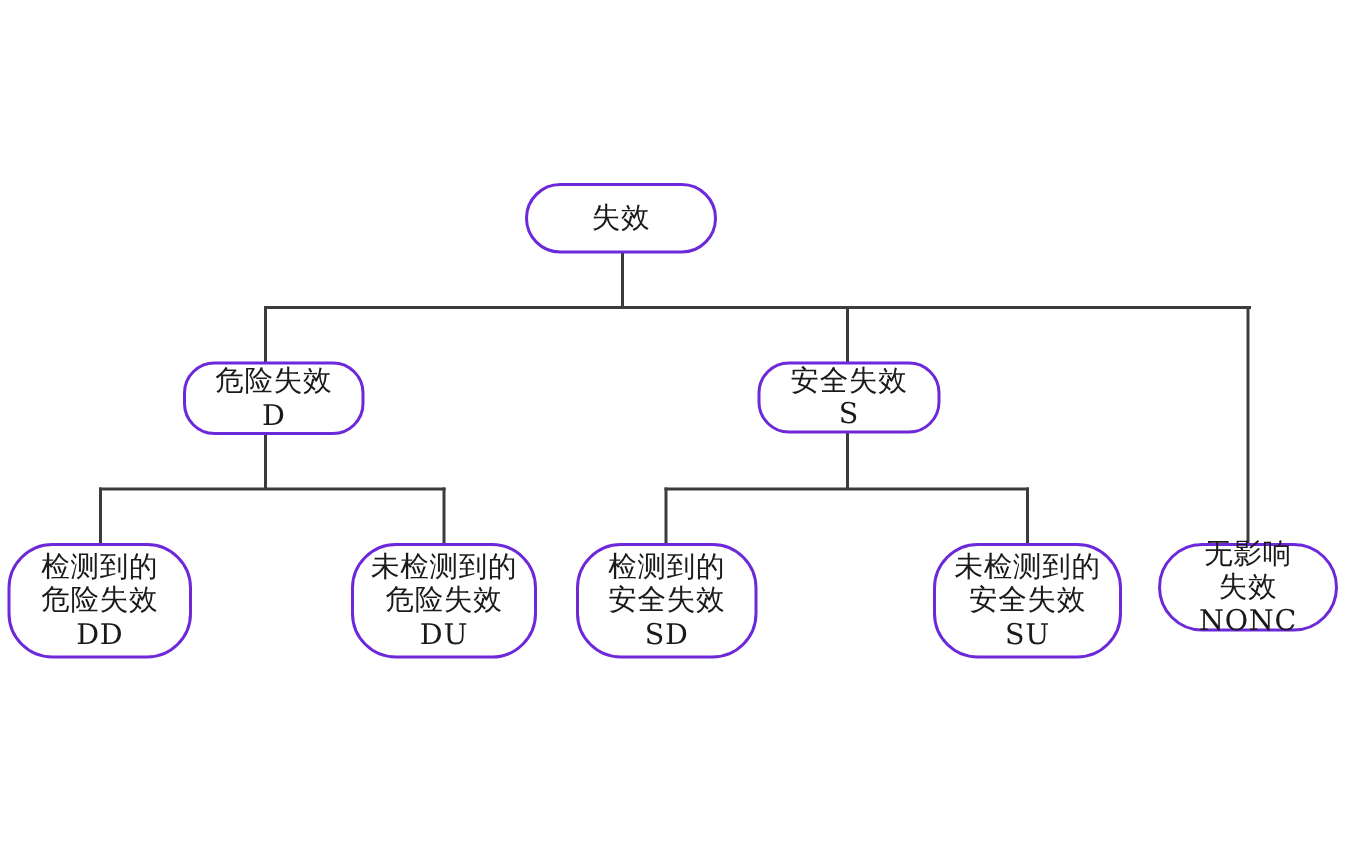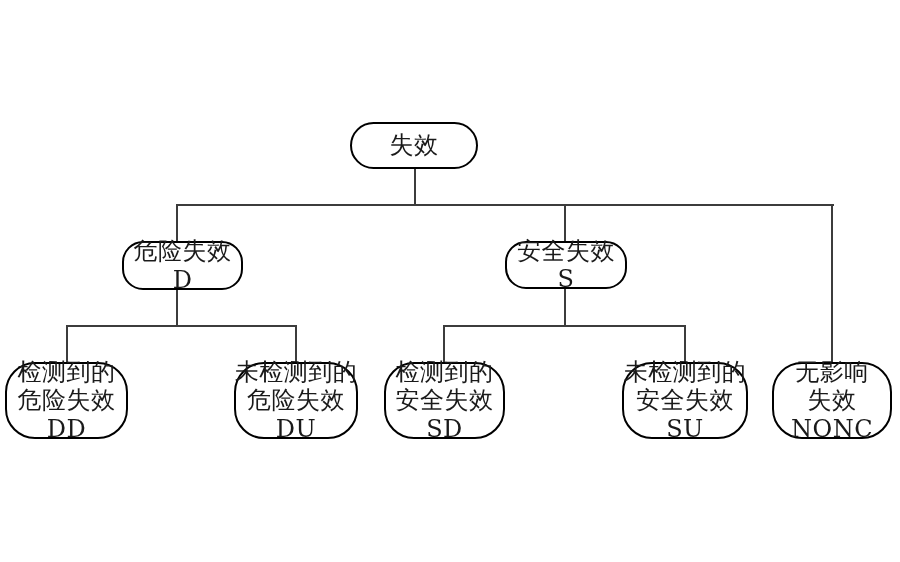--- a/index.html
+++ b/index.html
@@ -11,29 +11,29 @@
     position: relative;
     width: 900px;
     height: 562px;
     background: #ffffff;
     font-family: "DejaVu Serif", "Liberation Serif", serif;
     overflow: hidden;
   }
   .pill {
     position: absolute;
     box-sizing: border-box;
-    border: 2px solid #000000;
+    border: 2px solid #6d28d9;
     background: #ffffff;
     color: #1a1a1a;
     display: flex;
     flex-direction: column;
     align-items: center;
     justify-content: center;
     text-align: center;
-    font-size: 24px;
+    font-size: 19px;
     line-height: 1.18;
     letter-spacing: 0.5px;
   }
   .pill span { display: block; white-space: nowrap; }
   .edge {
     position: absolute;
     background: #3c3c3c;
   }
   .edge.h { height: 2px; }
   .edge.v { width: 2px; }
@@ -90,19 +90,19 @@
     <span>安全失效</span>
     <span>SD</span>
   </div>
 
   <div class="pill" style="left:622px; top:362px; width:126px; height:77px; border-radius:30px;">
     <span>未检测到的</span>
     <span>安全失效</span>
     <span>SU</span>
   </div>
 
-  <div class="pill" style="left:772px; top:362px; width:120px; height:77px; border-radius:30px;">
+  <div class="pill" style="left:772px; top:362px; width:120px; height:59px; border-radius:30px;">
     <span>无影响</span>
     <span>失效</span>
     <span>NONC</span>
   </div>
 
 </div>
 
 </body></html>

